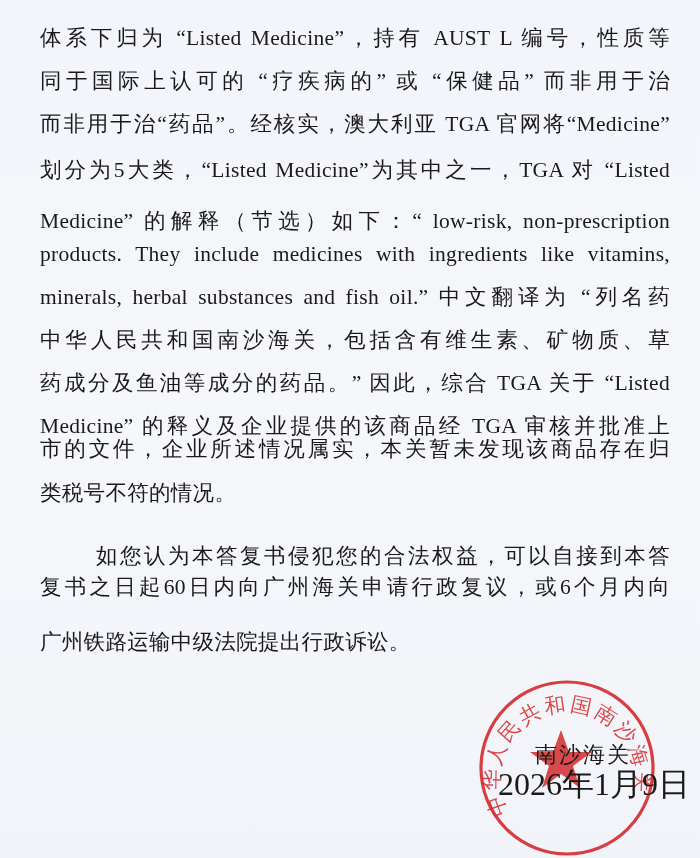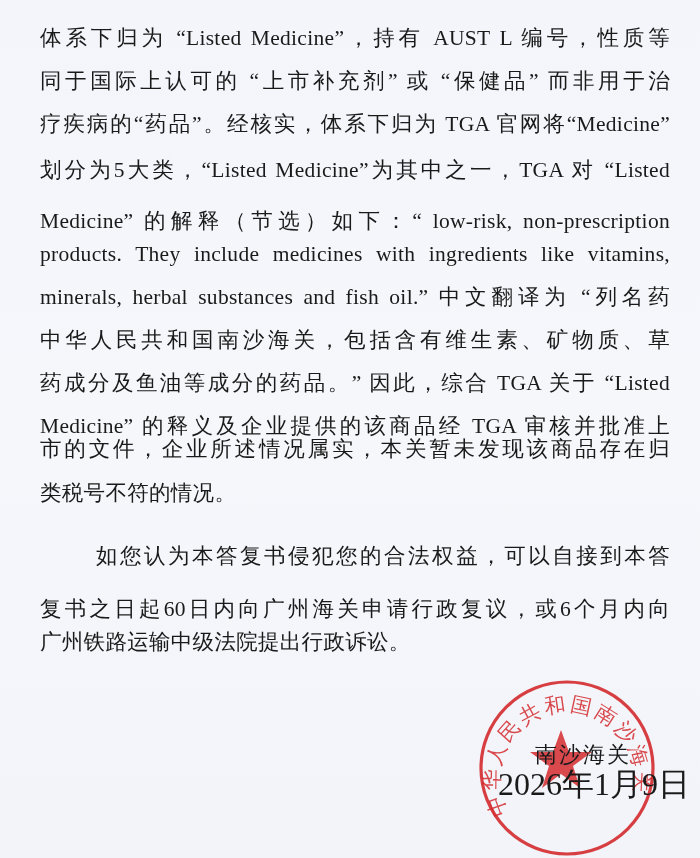--- a/index.html
+++ b/index.html
@@ -67,36 +67,36 @@
       white-space: nowrap;
     }
   </style>
 </head>
 <body>
 
 <div class="page">
 
   <div>
     <div class="line justify" style="top:17px">体系下归为 “Listed Medicine”，持有 AUST L 编号，性质等</div>
-    <div class="line justify" style="top:60px">同于国际上认可的 “上市补充剂” 或 “保健品” 而非用于治</div>
-    <div class="line justify" style="top:103px">疗疾病的“药品”。经核实，体系下归为 TGA 官网将“Medicine”</div>
+    <div class="line justify" style="top:60px">同于国际上认可的 “疗疾病的” 或 “保健品” 而非用于治</div>
+    <div class="line justify" style="top:103px">而非用于治“药品”。经核实，澳大利亚 TGA 官网将“Medicine”</div>
     <div class="line justify" style="top:149px">划分为5大类，“Listed Medicine”为其中之一，TGA 对 “Listed</div>
     <div class="line justify" style="top:200px">Medicine” 的解释（节选）如下：“ low-risk, non-prescription</div>
     <div class="line justify" style="top:233px">products. They include medicines with ingredients like vitamins,</div>
     <div class="line justify" style="top:276px">minerals, herbal substances and fish oil.” 中文翻译为 “列名药</div>
     <div class="line justify" style="top:319px">中华人民共和国南沙海关，包括含有维生素、矿物质、草</div>
     <div class="line justify" style="top:362px">药成分及鱼油等成分的药品。” 因此，综合 TGA 关于 “Listed</div>
     <div class="line justify" style="top:405px">Medicine” 的释义及企业提供的该商品经 TGA 审核并批准上</div>
     <div class="line justify" style="top:428px">市的文件，企业所述情况属实，本关暂未发现该商品存在归</div>
     <div class="line" style="top:472px">类税号不符的情况。</div>
   </div>
 
   <div>
     <div class="line justify indent" style="top:535px">如您认为本答复书侵犯您的合法权益，可以自接到本答</div>
-    <div class="line justify" style="top:588px">复书之日起60日内向广州海关申请行政复议，或6个月内向</div>
+    <div class="line justify" style="top:566px">复书之日起60日内向广州海关申请行政复议，或6个月内向</div>
     <div class="line" style="top:621px">广州铁路运输中级法院提出行政诉讼。</div>
   </div>
 
   <svg class="seal" viewBox="0 0 180 180">
     <defs>
       <path id="rimPath" d="M 34 140 A 68 68 0 1 1 146 140"></path>
     </defs>
     <circle cx="90" cy="90" r="86" fill="none" stroke="#d42a2e" stroke-width="3.2" opacity="0.9"></circle>
     <text font-size="21" fill="#d42a2e" opacity="0.85" font-family="DejaVu Sans, sans-serif" letter-spacing="3">
       <textPath href="#rimPath" startOffset="2%">中华人民共和国南沙海关</textPath>

